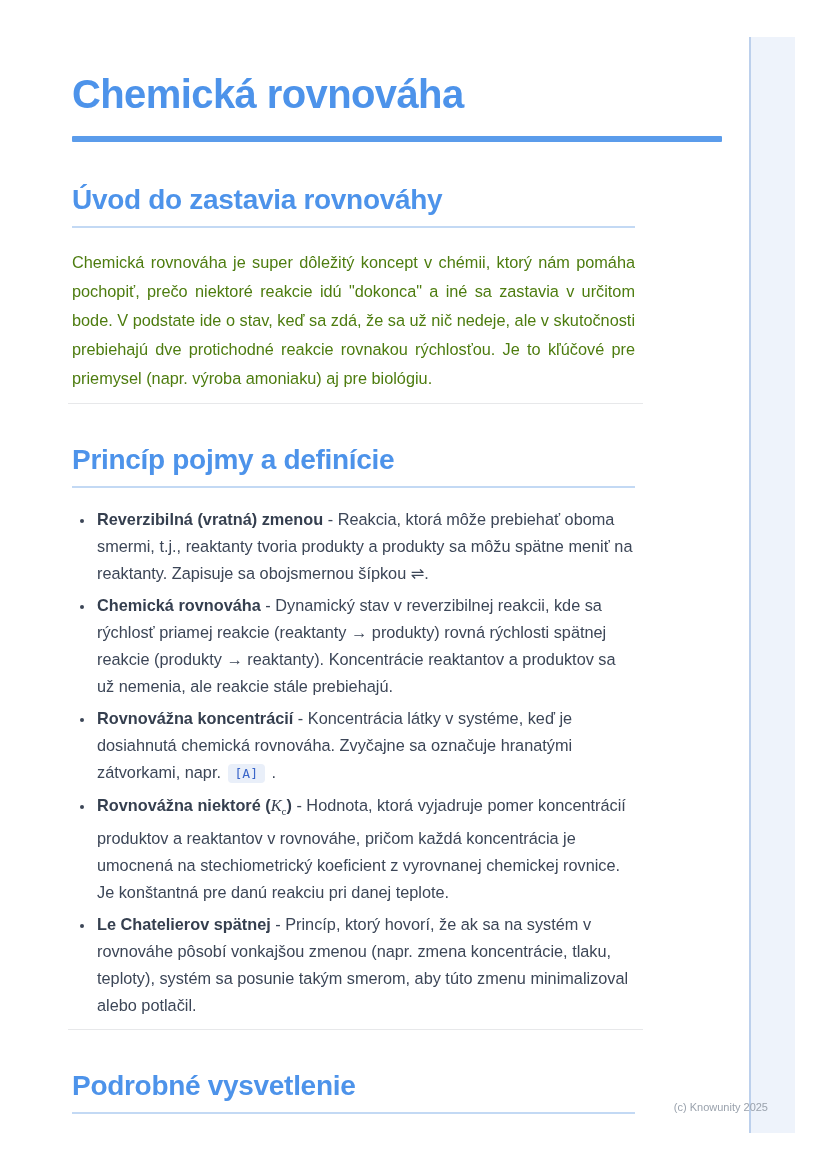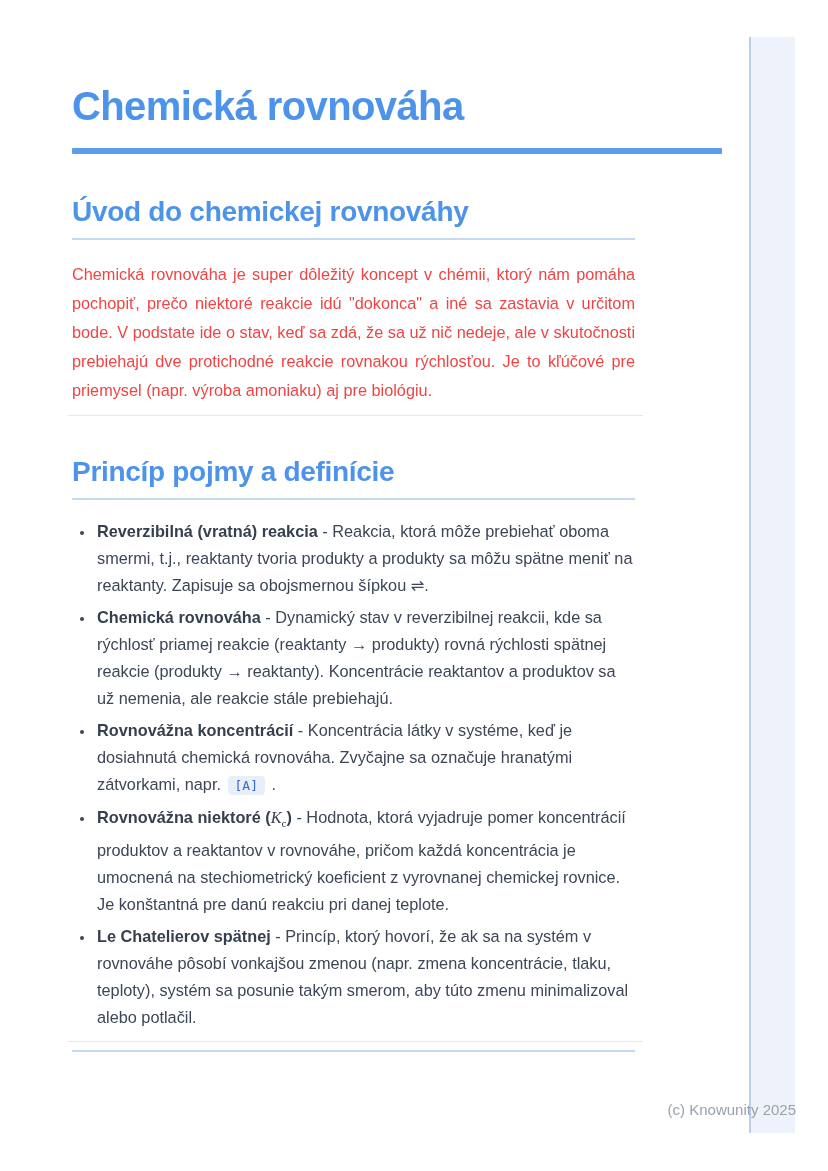--- a/index.html
+++ b/index.html
@@ -4,83 +4,84 @@
 <style>
   html,body{margin:0;padding:0;}
   body{
     width:828px;height:1171px;position:relative;background:#ffffff;
     font-family:"Liberation Sans", sans-serif;color:#3c4657;overflow:hidden;
   }
   .side-strip{
     position:absolute;left:749px;top:37px;width:44px;height:1096px;
     background:#eef3fb;border-left:2px solid #bcd0ec;z-index:0;
   }
-  .content{position:absolute;left:72px;top:16px;width:563px;z-index:1;}
+  .content{position:absolute;left:72px;top:4px;width:563px;z-index:1;}
   h1{
     margin:64px 0 0;font-size:40px;line-height:52px;font-weight:700;
     color:#4d93ea;letter-spacing:-0.6px;white-space:nowrap;
   }
   .title-rule{width:650px;height:6px;background:#5b9ceb;margin-top:16px;border-radius:1px;}
   h2{margin:0;font-size:28px;line-height:36px;font-weight:700;color:#4d93ea;letter-spacing:-0.3px;}
   .h2-rule{width:563px;height:2px;background:#c3d9f4;margin-top:8px;}
   .mt-h2-1{margin-top:40px;}
   .mt-h2{margin-top:38px;}
   p.intro{
-    margin:20px 0 0;font-size:16.3px;line-height:29px;text-align:justify;color:#ef4444;
+    margin:20px 0 0;font-size:16.3px;line-height:29px;text-align:justify;color:#4d7c0f;
   }
   hr.divider{
     border:none;border-top:1px solid #e7e8ea;height:0;
     width:575px;margin:10px 0 0 -4px;
   }
   ul.terms{
     margin:18px 0 0;padding:0 0 0 23px;font-size:16.3px;line-height:27px;color:#3c4657;
     width:540px;
   }
   ul.terms li{margin:0 0 5px;padding-left:2px;}
   ul.terms li::marker{color:#3c4657;font-size:0.9em;}
   strong{font-weight:700;color:#353f4f;}
   code.badge{
     font-family:"DejaVu Sans Mono", monospace;font-size:13px;color:#3a66c9;
     background:#e9eff9;border-radius:4px;padding:2px 7px;margin:0 2px;
   }
   .math i{font-family:"Liberation Serif", serif;font-style:italic;font-weight:400;color:#353f4f;}
   .math sub{font-family:"Liberation Serif", serif;font-size:11px;color:#353f4f;}
   .footer{
-    position:absolute;top:1101px;right:32px;font-size:15px;color:#9aa2ad;z-index:2;
+    position:absolute;top:1101px;right:60px;font-size:11px;color:#9aa2ad;z-index:2;
   }
 </style>
 </head>
 <body>
 
 <div class="side-strip"></div>
 
 <main class="content">
   <h1>Chemická rovnováha</h1>
   <div class="title-rule"></div>
 
   <section>
-    <h2 class="mt-h2-1">Úvod do chemickej rovnováhy</h2>
+    <h2 class="mt-h2-1">Úvod do zastavia rovnováhy</h2>
     <div class="h2-rule"></div>
     <p class="intro">Chemická rovnováha je super dôležitý koncept v chémii, ktorý nám pomáha pochopiť, prečo niektoré reakcie idú "dokonca" a iné sa zastavia v určitom bode. V podstate ide o stav, keď sa zdá, že sa už nič nedeje, ale v skutočnosti prebiehajú dve protichodné reakcie rovnakou rýchlosťou. Je to kľúčové pre priemysel (napr. výroba amoniaku) aj pre biológiu.</p>
   </section>
 
   <hr class="divider">
 
   <section>
     <h2 class="mt-h2">Princíp pojmy a definície</h2>
     <div class="h2-rule"></div>
     <ul class="terms" id="terms-list">
-        <li><strong>Reverzibilná (vratná) reakcia</strong> - Reakcia, ktorá môže prebiehať oboma smermi, t.j., reaktanty tvoria produkty a produkty sa môžu spätne meniť na reaktanty. Zapisuje sa obojsmernou šípkou ⇌.</li>
+        <li><strong>Reverzibilná (vratná) zmenou</strong> - Reakcia, ktorá môže prebiehať oboma smermi, t.j., reaktanty tvoria produkty a produkty sa môžu spätne meniť na reaktanty. Zapisuje sa obojsmernou šípkou ⇌.</li>
         <li><strong>Chemická rovnováha</strong> - Dynamický stav v reverzibilnej reakcii, kde sa rýchlosť priamej reakcie (reaktanty → produkty) rovná rýchlosti spätnej reakcie (produkty → reaktanty). Koncentrácie reaktantov a produktov sa už nemenia, ale reakcie stále prebiehajú.</li>
         <li><strong>Rovnovážna koncentrácií</strong> - Koncentrácia látky v systéme, keď je dosiahnutá chemická rovnováha. Zvyčajne sa označuje hranatými zátvorkami, napr. <code class="badge">[A]</code> .</li>
         <li><strong>Rovnovážna niektoré (</strong><span class="math"><i>K</i><sub>c</sub></span><strong>)</strong> - Hodnota, ktorá vyjadruje pomer koncentrácií produktov a reaktantov v rovnováhe, pričom každá koncentrácia je umocnená na stechiometrický koeficient z vyrovnanej chemickej rovnice. Je konštantná pre danú reakciu pri danej teplote.</li>
         <li><strong>Le Chatelierov spätnej</strong> - Princíp, ktorý hovorí, že ak sa na systém v rovnováhe pôsobí vonkajšou zmenou (napr. zmena koncentrácie, tlaku, teploty), systém sa posunie takým smerom, aby túto zmenu minimalizoval alebo potlačil.</li>
       </ul>
   </section>
 
   <hr class="divider">
 
   <section>
+    <h2 class="mt-h2">Podrobné vysvetlenie</h2>
     <div class="h2-rule"></div>
   </section>
 </main>
 
 <div class="footer">(c) Knowunity 2025</div>
 
 </body></html>

